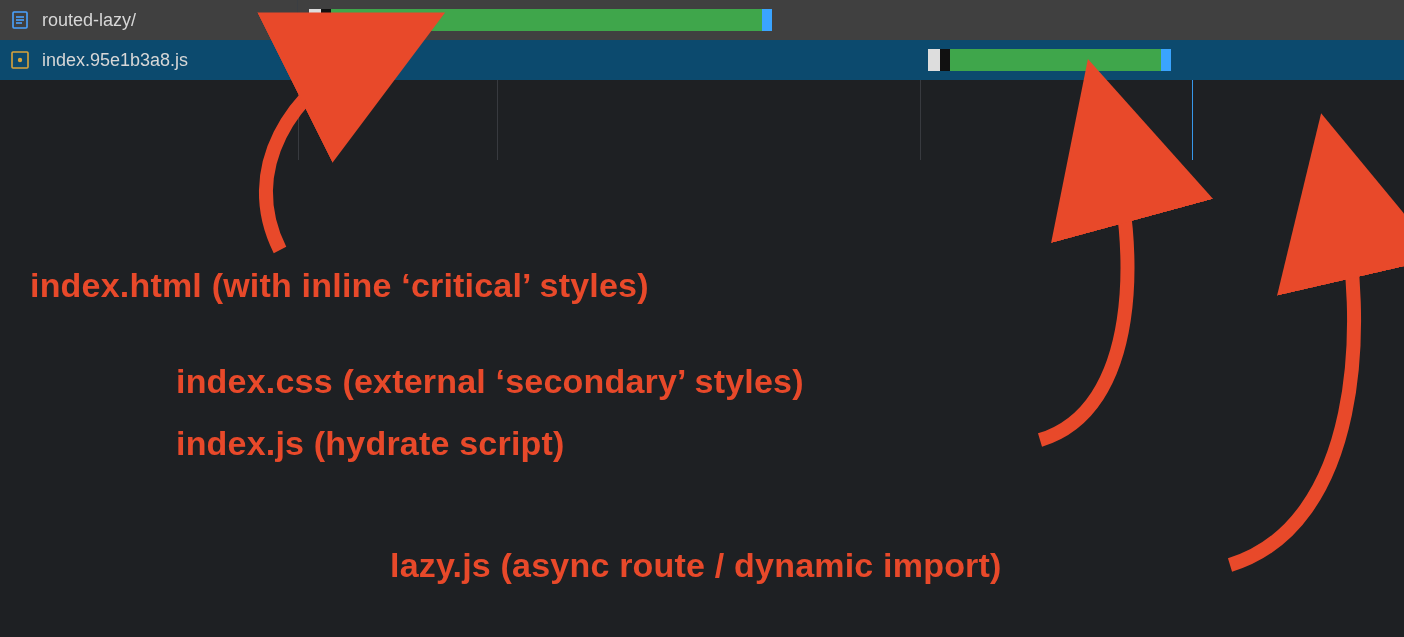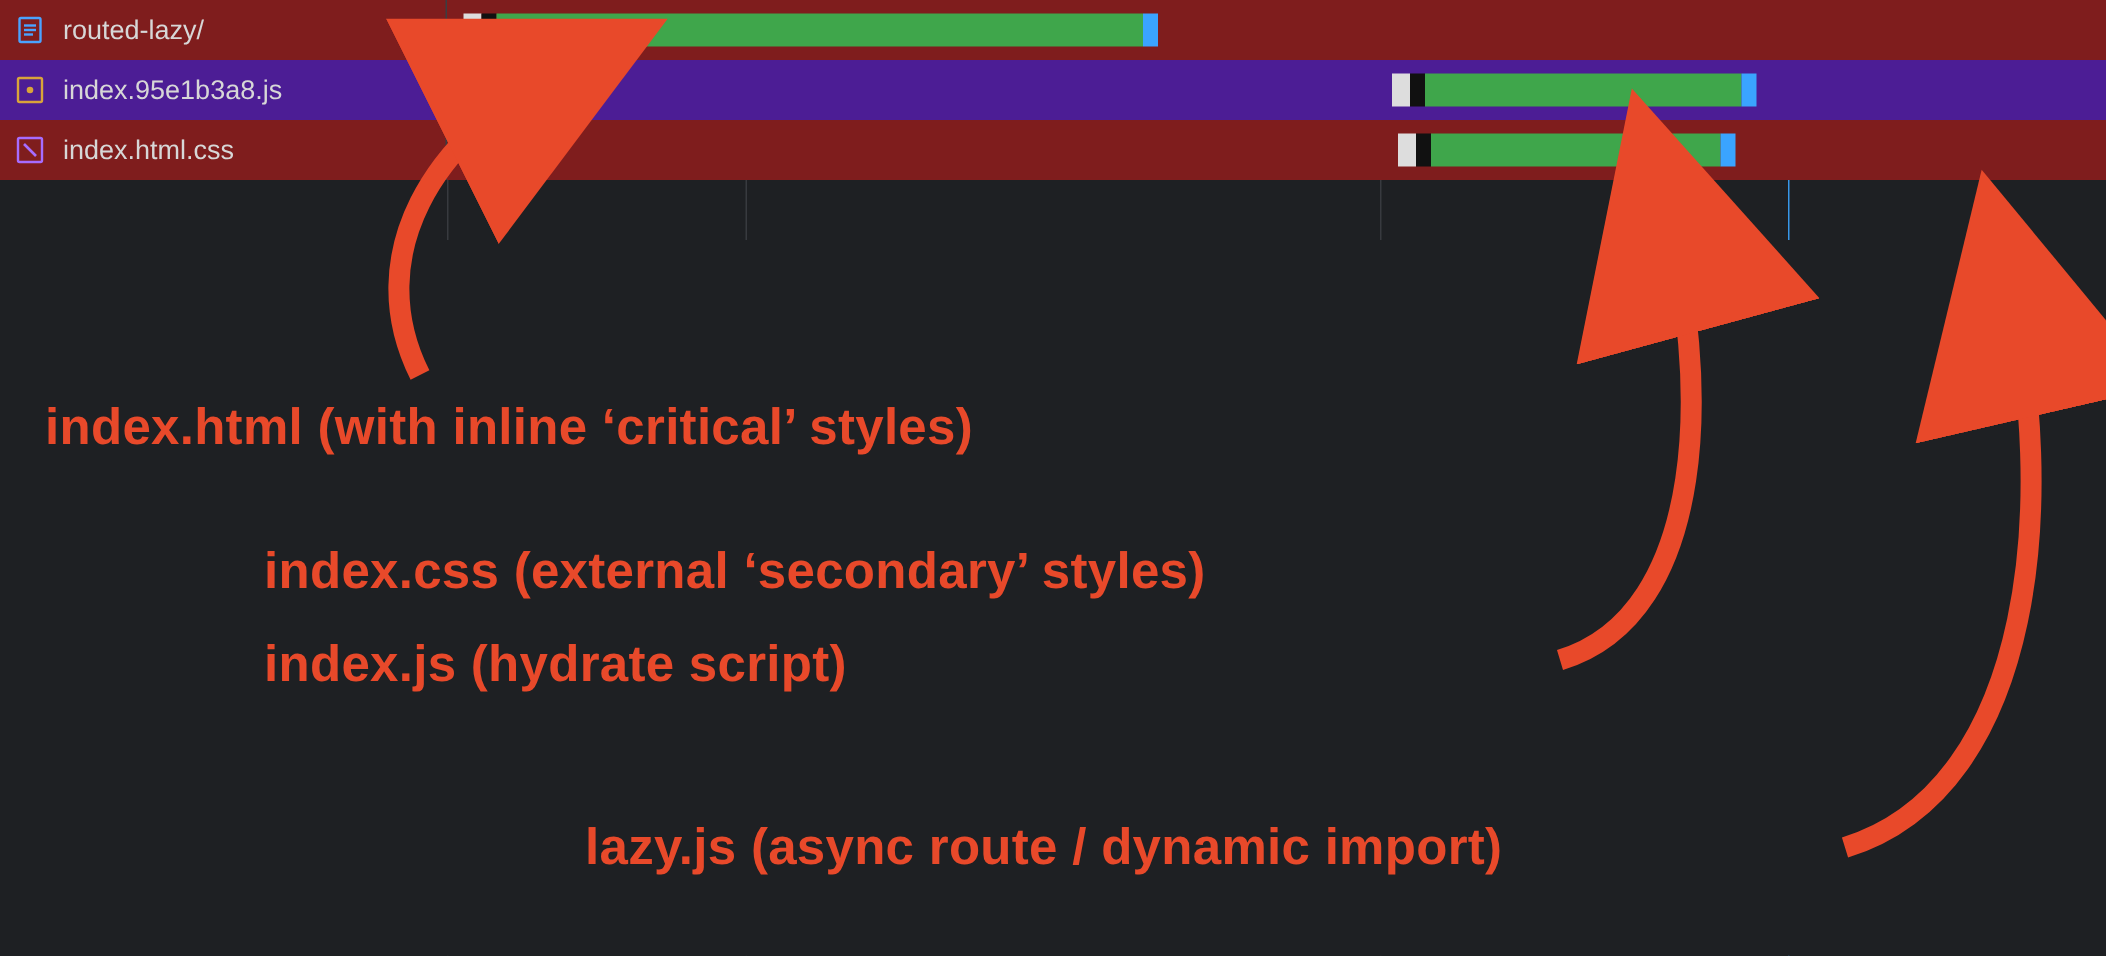--- a/index.html
+++ b/index.html
@@ -2,22 +2,22 @@
 <html><head>
 <meta charset="utf-8">
 <style>
   * { box-sizing: border-box; margin: 0; padding: 0; }
   html, body { width: 1404px; height: 637px; background:#1e2023; font-family: -apple-system, Helvetica, Arial, sans-serif; overflow:hidden; }
   .panel { position:relative; width:1404px; height:637px; }
 
   
   .rows { position:absolute; left:0; top:0; right:0; }
   .row { display:flex; align-items:center; height:40px; font-size:18px; color:#d7d7d7; }
-  .row.alt { background:#7f1d1d; }
-  .row.dark { background:#4c1d95; }
+  .row.alt { background:#404040; }
+  .row.dark { background:#0c4a6e; }
   .name-cell { width:298px; display:flex; align-items:center; padding-left:10px; gap:12px; border-right:1px solid #3b3e42; height:100%; }
   .name-cell .icon { width:20px; height:20px; flex:0 0 auto; display:flex; align-items:center; justify-content:center; }
   .timeline { position:relative; flex:1 1 auto; height:100%; }
 
   
   .gridlines { position:absolute; left:298px; top:0; bottom:0; right:0; pointer-events:none; }
   .gridlines .g { position:absolute; top:0; bottom:0; width:1px; background:#494c51; opacity:.6; }
   .gridlines .blue { background:#3aa4ff; opacity:.9; }
 
   
@@ -98,41 +98,20 @@
           <span class="pre">
               <span class="w"></span>
               <span class="k"></span>
             </span>
           <span class="green" id="g1b" style="width: 210.14px;"></span>
           <span class="blue-end"></span>
         </div>
       </div>
     </div>
 
-    <div class="row alt">
-      <div class="name-cell">
-        <span class="icon">
-          <svg class="ic-css" viewBox="0 0 20 20" width="20" height="20">
-              <rect x="2" y="2" width="16" height="16" rx="1"></rect>
-              <path d="M6 6 L14 14"></path>
-            </svg>
-        </span>
-        <span>index.html.css</span>
-      </div>
-      <div class="timeline">
-        <div class="bar-wrap" id="bar2" style="left: 57.3%;">
-          <span class="pre">
-              <span class="w"></span>
-              <span class="k"></span>
-            </span>
-          <span class="green" id="g2b" style="width: 193.55px;"></span>
-          <span class="blue-end"></span>
-        </div>
-      </div>
-    </div>
 
   </div>
 
   <div class="body-fill"></div>
 
   <div class="anno" style="left:30px; top:266px;">index.html (with inline ‘critical’ styles)</div>
   <div class="anno" style="left:176px; top:362px;">index.css (external ‘secondary’ styles)</div>
   <div class="anno" style="left:390px; top:546px;">lazy.js (async route / dynamic import)</div>
   <div class="anno" style="left:176px; top:424px;">index.js (hydrate script)</div>
 

